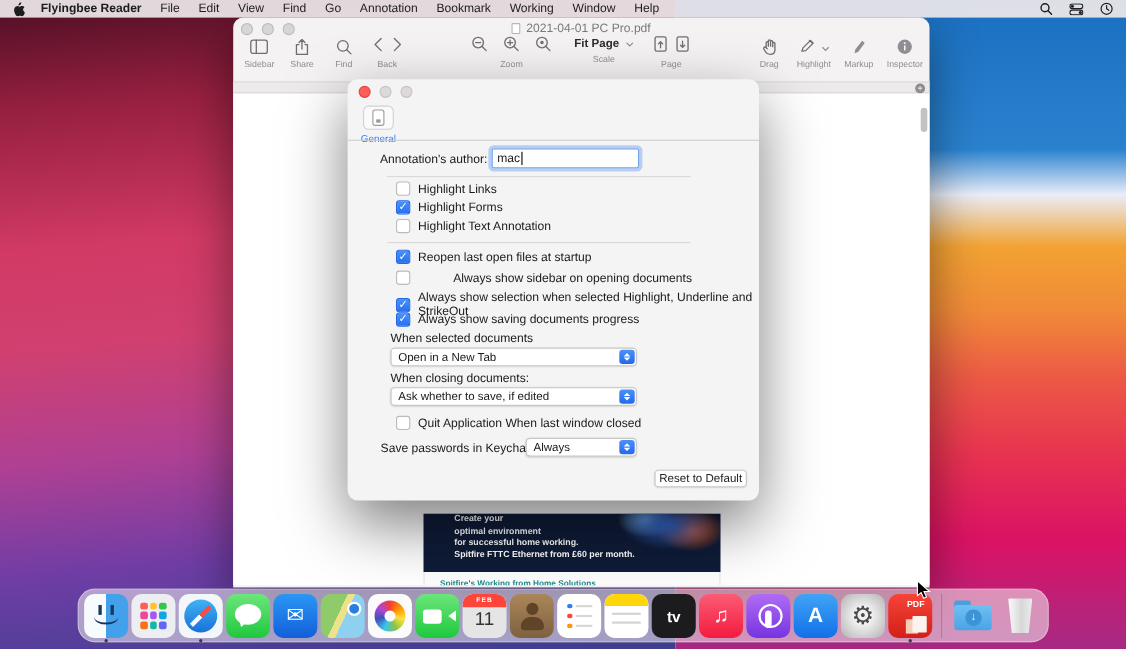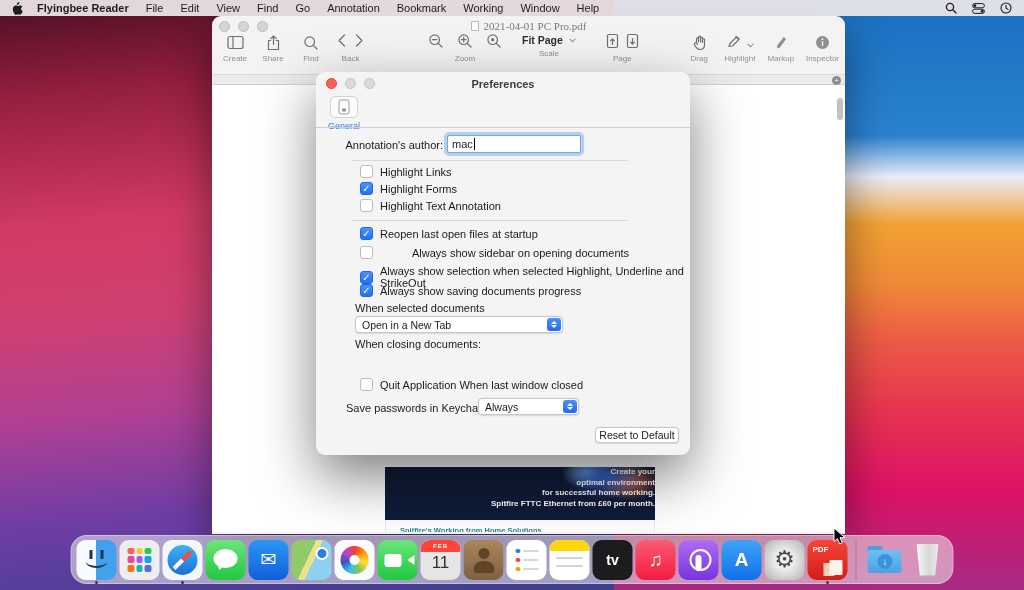--- a/index.html
+++ b/index.html
@@ -20,21 +20,21 @@
   .menubar .apple { margin-right:14px; display:flex; align-items:center; }
   .mi { margin-right:17px; white-space:nowrap; }
   .mi.app { font-weight:bold; }
   .mb-spacer { flex:1; }
   .mb-icon { margin-left:15px; display:flex; align-items:center; }
 
   
   .pdf-window { position:absolute; left:212px; top:16px; width:633px; height:518px;
     border-radius:9px 9px 0 0; background:#f4f2f2; box-shadow:0 16px 45px rgba(0,0,0,.45);
     z-index:5; }
-  .pw-titlebar { position:relative; height:14px;font-family:Liberation Serif, serif; }
+  .pw-titlebar { position:relative; height:14px; }
   .lights { position:absolute; left:7px; top:5px; display:flex; gap:8px; }
   .light { width:11px; height:11px; border-radius:50%; }
   .light.inactive { background:#d8d5d5; border:0.5px solid #bdbaba; }
   .light.red { background:#ff5f57; border:0.5px solid #e0443e; }
   .light.gray { background:#ddd9d9; border:0.5px solid #c5c2c2; }
   .pw-title { position:absolute; left:0; right:0; top:4px; text-align:center;
     font-size:11px; color:#7a7a7a; display:flex; justify-content:center; align-items:center; gap:5px; }
   .proxy-icon { display:inline-block; width:8px; height:10px; background:#fff;
     border:1px solid #b9b6b6; border-radius:1px; }
   .pw-toolbar { position:relative; height:44px; }
@@ -61,21 +61,21 @@
   
   .ad { position:absolute; left:173px; top:382px; width:270px; }
   .ad-navy { position:relative; height:53px; background:#0f1c38; overflow:hidden; }
   .ad-feather { position:absolute; right:0; top:-6px; width:150px; height:46px;
     background:
       radial-gradient(40% 70% at 68% 35%, #2e62c8 0%, rgba(46,98,200,0) 70%),
       radial-gradient(30% 60% at 82% 45%, #e85d2a 0%, rgba(232,93,42,0) 70%),
       radial-gradient(25% 50% at 55% 25%, #7fb3e8 0%, rgba(127,179,232,0) 70%);
   }
   .ad-line { position:relative; color:#fff; font-size:8px; font-weight:bold;
-    line-height:10.5px; padding-left:16px;text-align:right; }
+    line-height:10.5px; padding-left:28px; }
   .ad-line:first-of-type { padding-top:6px; }
   .ad-white { position:relative; height:45px; background:#fdfdfd; border:1px solid #e8e6e6; border-top:none; }
   .ad-heading { font-size:7.5px; font-weight:bold; color:#1d8a8a; padding:6px 0 2px 14px; }
 
   
   .prefs { position:absolute; left:316px; top:72px; width:374px; height:383px;
     background:#f5f4f4; border-radius:9px; box-shadow:0 22px 55px rgba(0,0,0,.5);
     z-index:10; font-size:11px; color:#1a1a1a; }
   .pf-title { position:absolute; left:0; right:0; top:6px; text-align:center;
     font-size:11px; font-weight:bold; color:#3c3c3c; }
@@ -188,21 +188,21 @@
   .ic-podcasts { background:linear-gradient(#b06cf5,#7634e0); }
   .ic-podcasts::before { content:""; position:absolute; left:11px; top:9px; width:18px; height:18px;
     border:2px solid #fff; border-radius:50%; }
   .ic-podcasts::after { content:""; position:absolute; left:17px; top:15px; width:6px; height:16px;
     border-radius:3px; background:#fff; }
   .ic-appstore { background:linear-gradient(#40a4f5,#1270e8); color:#fff; display:flex;
     align-items:center; justify-content:center; font-size:19px; font-weight:bold; }
   .ic-sysprefs { background:radial-gradient(#f0efef 30%,#b2b0b0); color:#4a4a4a; display:flex;
     align-items:center; justify-content:center; font-size:23px; }
   .ic-flyingbee { background:linear-gradient(#f64438,#d31f17); color:#fff; }
-  .fb-pdf { position:absolute; left:5px; top:5px; font-size:8px; font-weight:bold; color:#fff; }
+  .fb-pdf { position:absolute; left:17px; top:5px; font-size:8px; font-weight:bold; color:#fff; }
   .fb-page { position:absolute; right:5px; bottom:5px; width:13px; height:15px; background:#fdf3ee;
     border-radius:1px; box-shadow:-7px 2px 0 -1px #f8cdb9; }
   .ic-downloads { background:transparent; }
   .ic-downloads .fold-tab { position:absolute; left:3px; top:6px; width:15px; height:7px;
     background:#4aa0de; border-radius:2px 2px 0 0; }
   .ic-downloads .fold-body { position:absolute; left:3px; top:10px; width:34px; height:23px;
     background:linear-gradient(#6fc0f2,#4aa3e4); border-radius:3px; }
   .ic-downloads .dl-circle { position:absolute; left:13px; top:14px; width:15px; height:15px;
     border-radius:50%; background:#3c93d6; color:#eaf6ff; font-size:10px; text-align:center;
     line-height:15px; }
@@ -281,21 +281,21 @@
 
     <div class="pw-toolbar">
       <div class="tb-left">
         <div class="tb-item">
           <span class="tb-ic">
             <svg class="tbsvg" width="17" height="15" viewBox="0 0 17 15">
                 <rect x="1" y="1.5" width="15" height="12" rx="2"></rect>
                 <line x1="6" y1="1.5" x2="6" y2="13.5"></line>
               </svg>
           </span>
-          <span class="tb-label">Create</span>
+          <span class="tb-label">Sidebar</span>
         </div>
         <div class="tb-item">
           <span class="tb-ic">
             <svg class="tbsvg" width="15" height="16" viewBox="0 0 15 16">
                 <path d="M4.7 5.5H2.5v9h10v-9h-2.2"></path>
                 <path d="M7.5 1v8.5M4.8 3.6L7.5 1l2.7 2.6"></path>
               </svg>
           </span>
           <span class="tb-label">Share</span>
         </div>
@@ -355,21 +355,21 @@
         </div>
         <div class="tb-item" style="margin-left:10px;">
           <span class="scale-ctrl">
             <b style="font-weight:bold;color:#2c2c2e;">Fit Page</b>
             <svg class="chev-down" viewBox="0 0 8 5">
                 <path d="M1 1l3 3 3-3" fill="none" stroke="#8e8e93" stroke-width="1.2" stroke-linecap="round"></path>
               </svg>
           </span>
           <span class="tb-label">Scale</span>
         </div>
-        <div class="tb-item" style="margin-left:20px;">
+        <div class="tb-item" style="margin-left:8px;">
           <span class="tb-group-row">
             <span>
               <svg class="tbsvg" width="13" height="16" viewBox="0 0 13 16">
                   <rect x="1.5" y="1.5" width="10" height="13" rx="1.5"></rect>
                   <path d="M6.5 11.5V6M4.6 7.9l1.9-1.9 1.9 1.9"></path>
                 </svg>
             </span>
             <span>
               <svg class="tbsvg" width="13" height="16" viewBox="0 0 13 16">
                   <rect x="1.5" y="1.5" width="10" height="13" rx="1.5"></rect>
@@ -449,21 +449,20 @@
       <div class="scroll-thumb"></div>
     </div>
   </div>
 
   <div class="prefs">
     <div class="pf-lights">
       <span class="light red"></span>
       <span class="light gray"></span>
       <span class="light gray"></span>
     </div>
-    <div class="pf-title">Preferences</div>
 
     <div class="gen-tab">
       <span class="gen-ic">
         <svg width="12" height="16" viewBox="0 0 12 16">
             <rect x="1" y="1" width="10" height="14" rx="2" fill="#fff" stroke="#9a9a9e" stroke-width="1"></rect>
             <rect x="4" y="9.5" width="4" height="3" fill="#9a9a9e"></rect>
           </svg>
       </span>
       <span class="gen-label">General</span>
     </div>
@@ -504,29 +503,36 @@
     <div class="cbrow" style="top:212px;">
       <span class="cb" data-checked="true"></span>
       <span>Always show saving documents progress</span>
     </div>
     <div class="cbrow" style="top:193px;">
       <span class="cb" data-checked="true"></span>
       <span>Always show selection when selected Highlight, Underline and StrikeOut</span>
     </div>
 
     <div class="plabel" style="left:39px; top:230px;">When selected documents</div>
-    <div class="sel" style="left:39px; top:244px; width:208px;">
+    <div class="sel" style="left:39px; top:244px; width:224px;">
       <span>Open in a New Tab</span>
       <span class="stepper">
           <span class="tri-up"></span>
           <span class="tri-dn"></span>
         </span>
     </div>
 
     <div class="plabel" style="left:39px; top:266px;">When closing documents:</div>
+    <div class="sel" style="left:39px; top:280px; width:224px;">
+      <span>Ask whether to save, if edited</span>
+      <span class="stepper">
+          <span class="tri-up"></span>
+          <span class="tri-dn"></span>
+        </span>
+    </div>
 
     <div class="cbrow" style="top:306px;">
       <span class="cb" data-checked="false"></span>
       <span>Quit Application When last window closed</span>
     </div>
 
     <div class="plabel" style="left:30px; top:330px;">Save passwords in Keychain:</div>
     <div class="sel" style="left:162px; top:326px; width:101px;">
       <span>Always</span>
       <span class="stepper">

